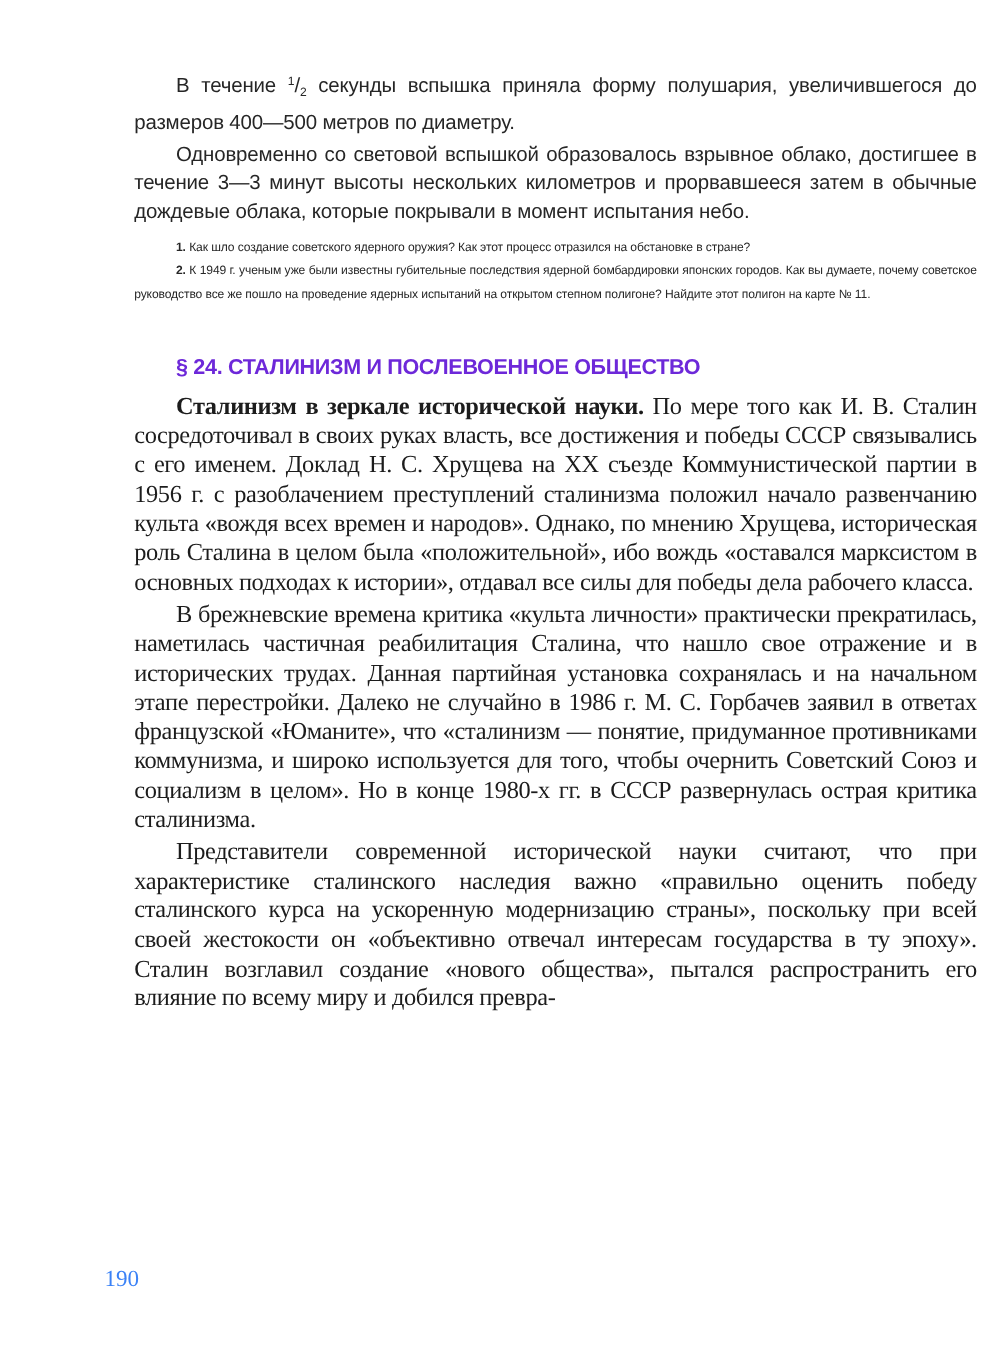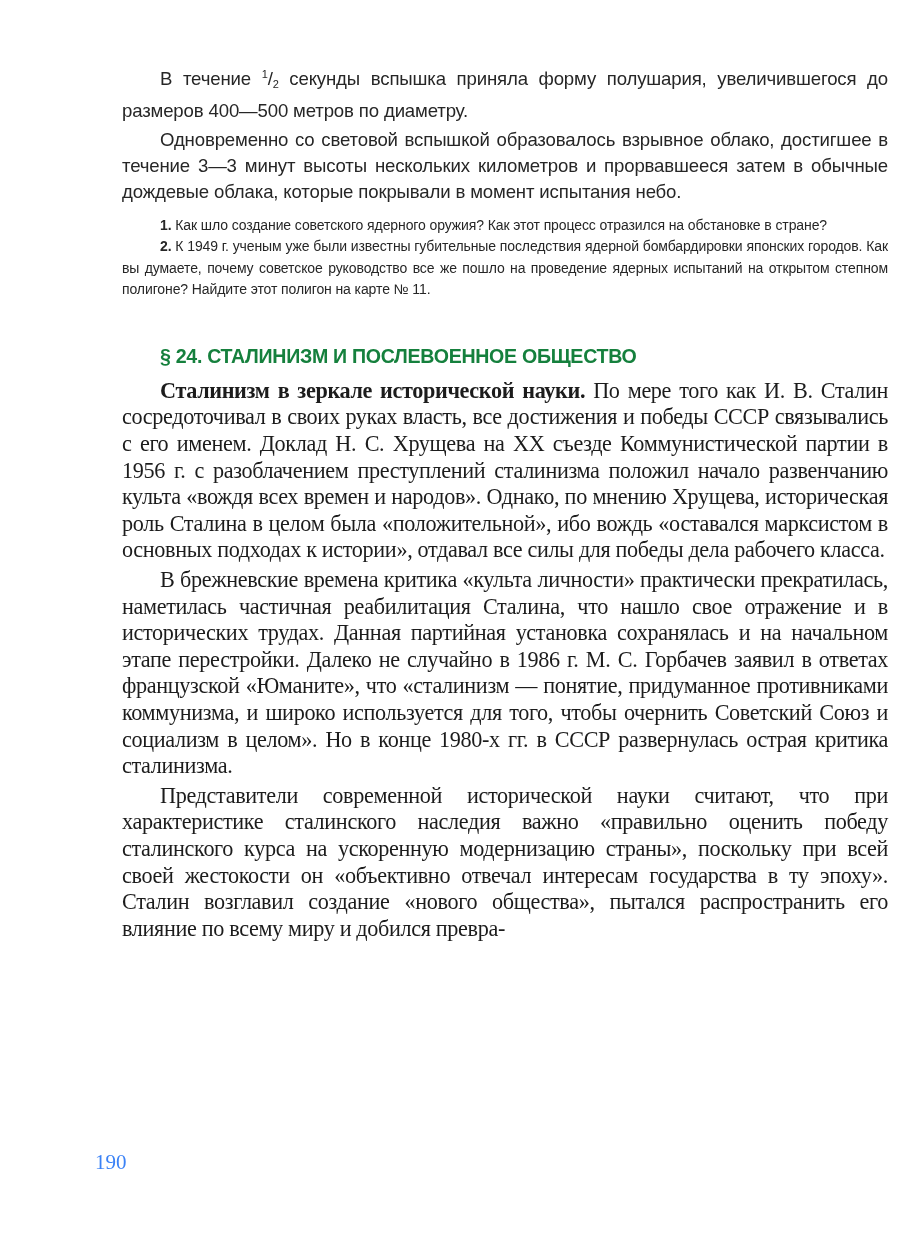--- a/index.html
+++ b/index.html
@@ -3,23 +3,23 @@
   <meta charset="utf-8">
   <style>
     html, body { margin: 0; padding: 0; background: #ffffff; }
     body { width: 910px; height: 1245px; position: relative; overflow: hidden; color: #1e1e1e; }
     .page { position: absolute; left: 122px; top: 62px; width: 766px; }
     .sans { font-family: "Liberation Sans", "DejaVu Sans", sans-serif; }
     .serif { font-family: "Liberation Serif", "DejaVu Serif", serif; }
     p { margin: 0; text-align: justify; }
     .src p { font-size: 18.6px; line-height: 25.7px; text-indent: 38px; margin-bottom: 4px; letter-spacing: -0.15px; color: #262626; }
     .questions { margin-top: 10px; }
-    .questions p { font-size: 14px; line-height: 21.6px; text-indent: 38px; letter-spacing: -0.1px; color: #262626; }
+    .questions p { font-size: 11px; line-height: 21.6px; text-indent: 38px; letter-spacing: -0.1px; color: #262626; }
     .questions .qnum { font-weight: bold; }
-    .heading { margin-top: 44px; margin-left: 38px; font-size: 19.6px; font-weight: bold; letter-spacing: -0.3px; color: #15803d; }
+    .heading { margin-top: 44px; margin-left: 38px; font-size: 19.6px; font-weight: bold; letter-spacing: -0.3px; color: #6d28d9; }
     .body-text { margin-top: 10px; }
     .body-text p { font-size: 22.2px; line-height: 26.6px; text-indent: 38px; margin-bottom: 3px; letter-spacing: -0.35px; color: #1c1c1c; }
     .body-text .lead { font-weight: bold; }
     .page-number { position: absolute; left: 95px; top: 1150px; font-size: 21px; color: #3b82f6; }
     .frac sup { font-size: 11px; vertical-align: 7px; }
     .frac sub { font-size: 11px; vertical-align: -3px; }
   </style>
 </head>
 <body>
 

